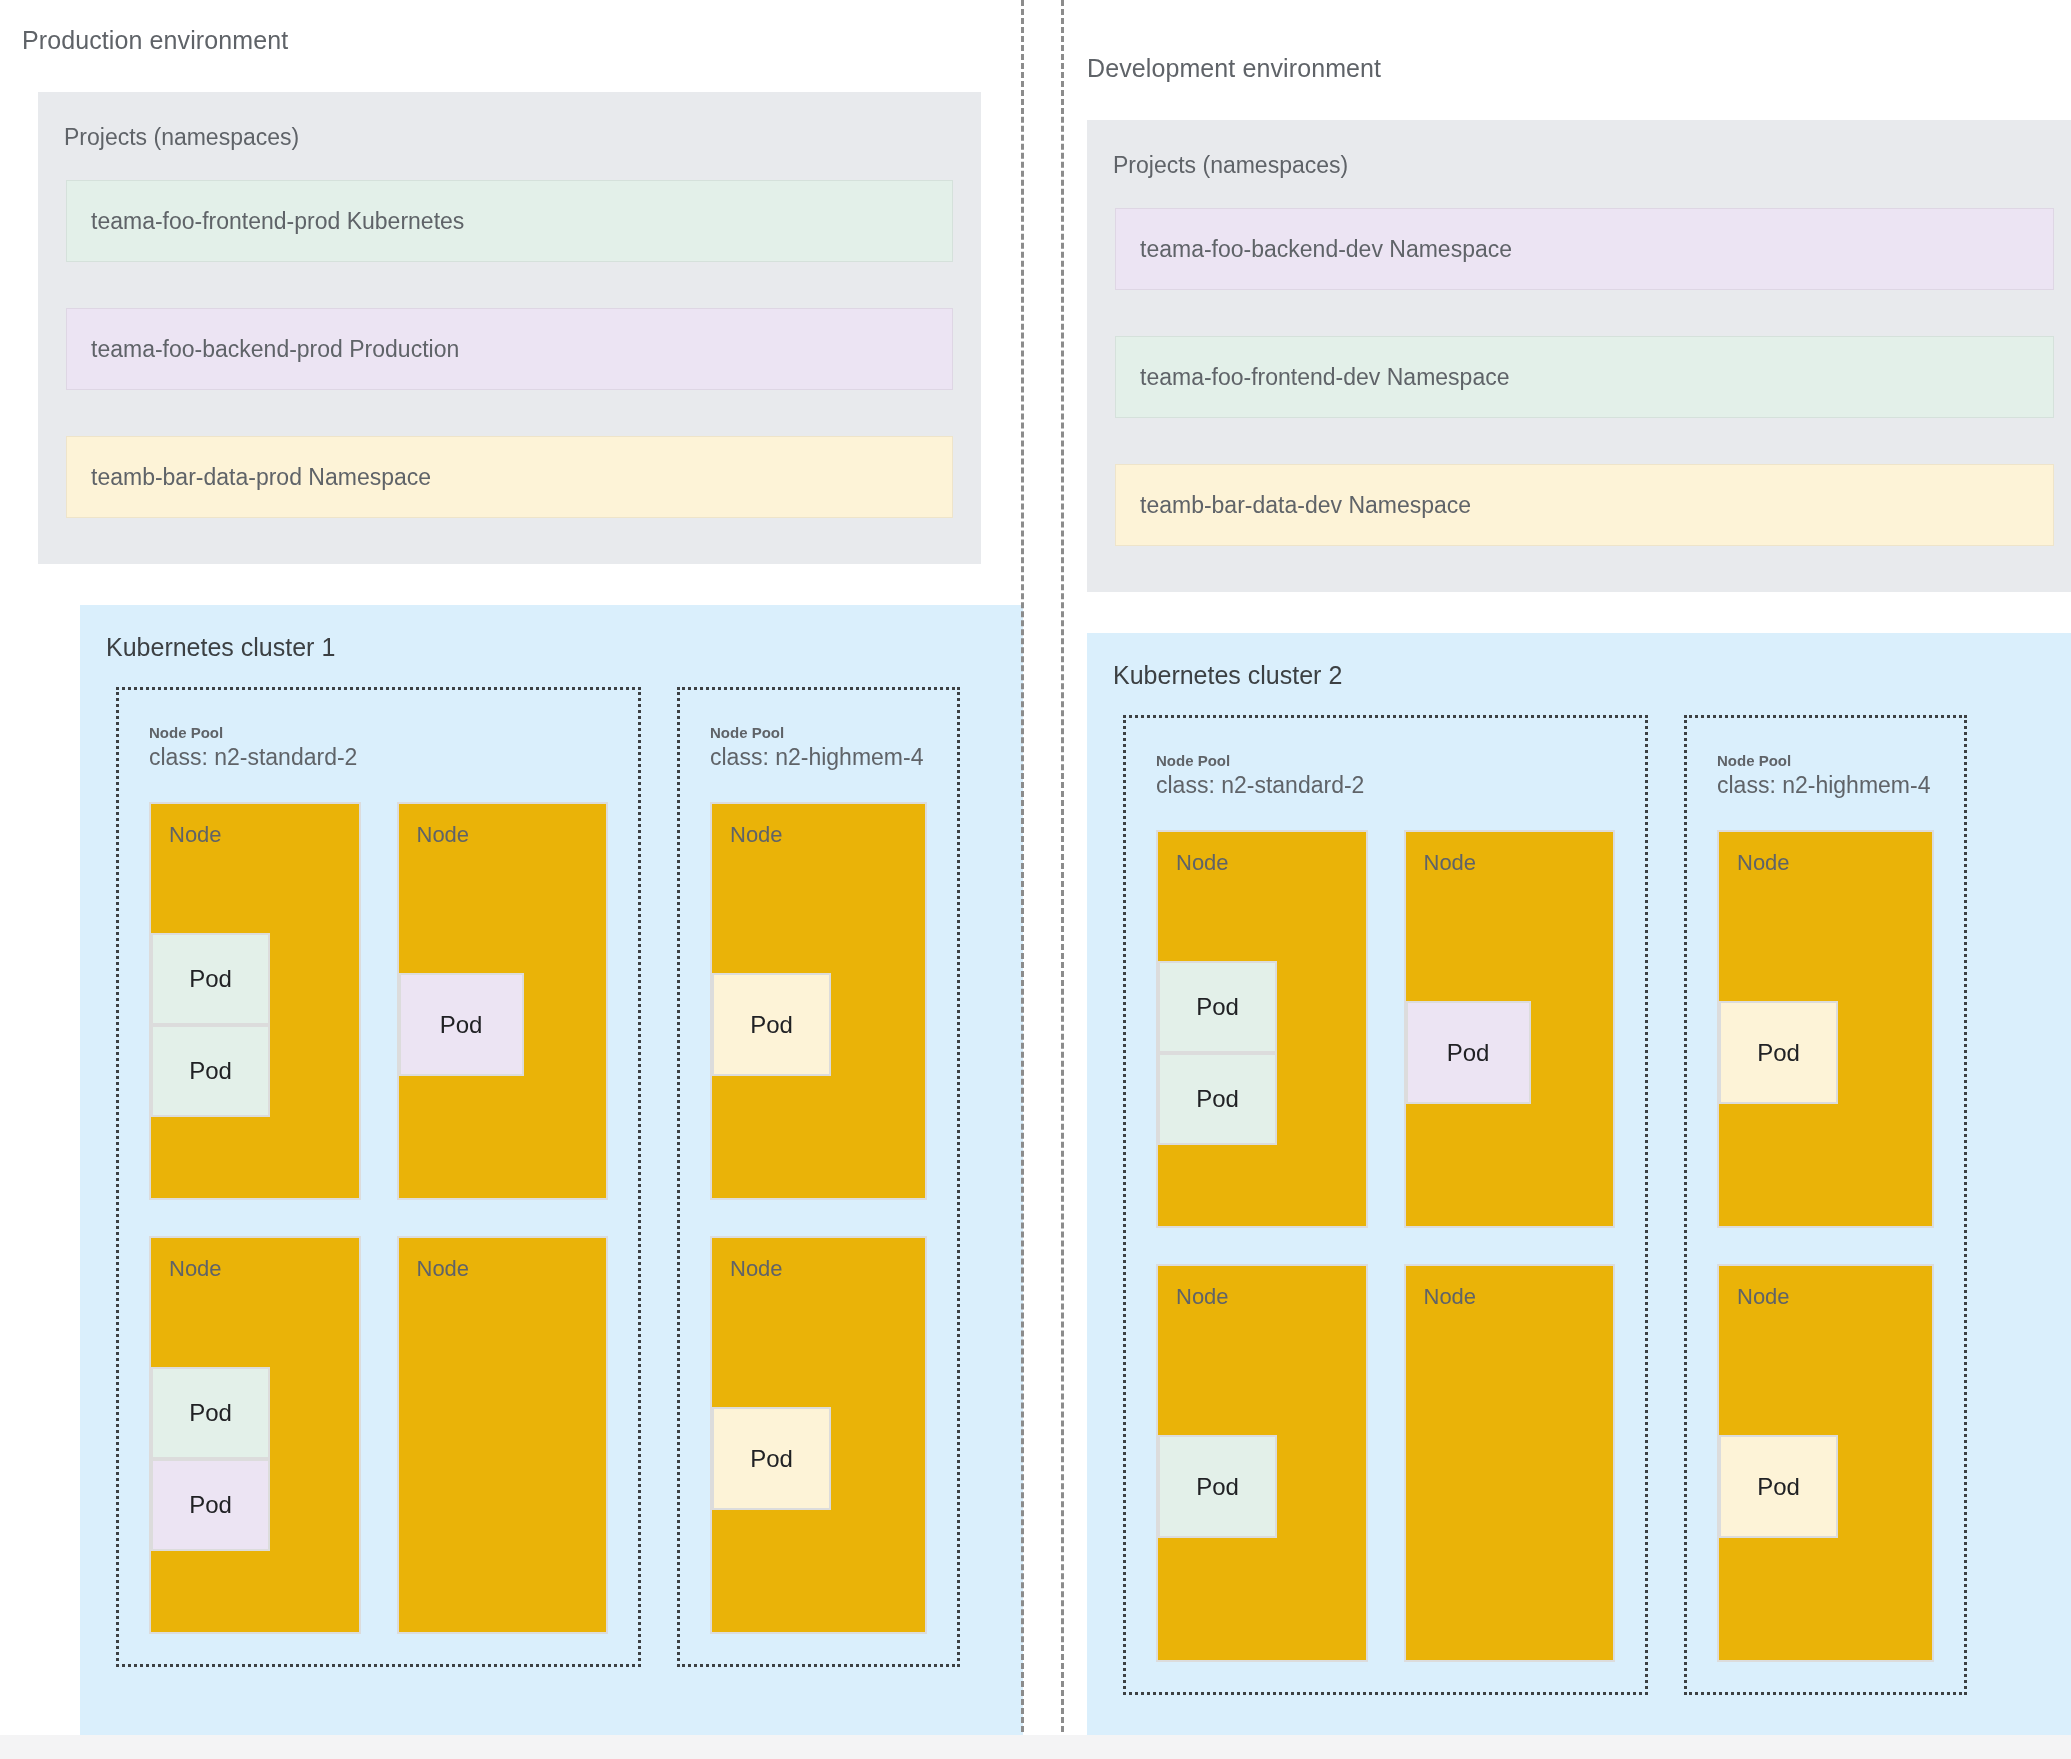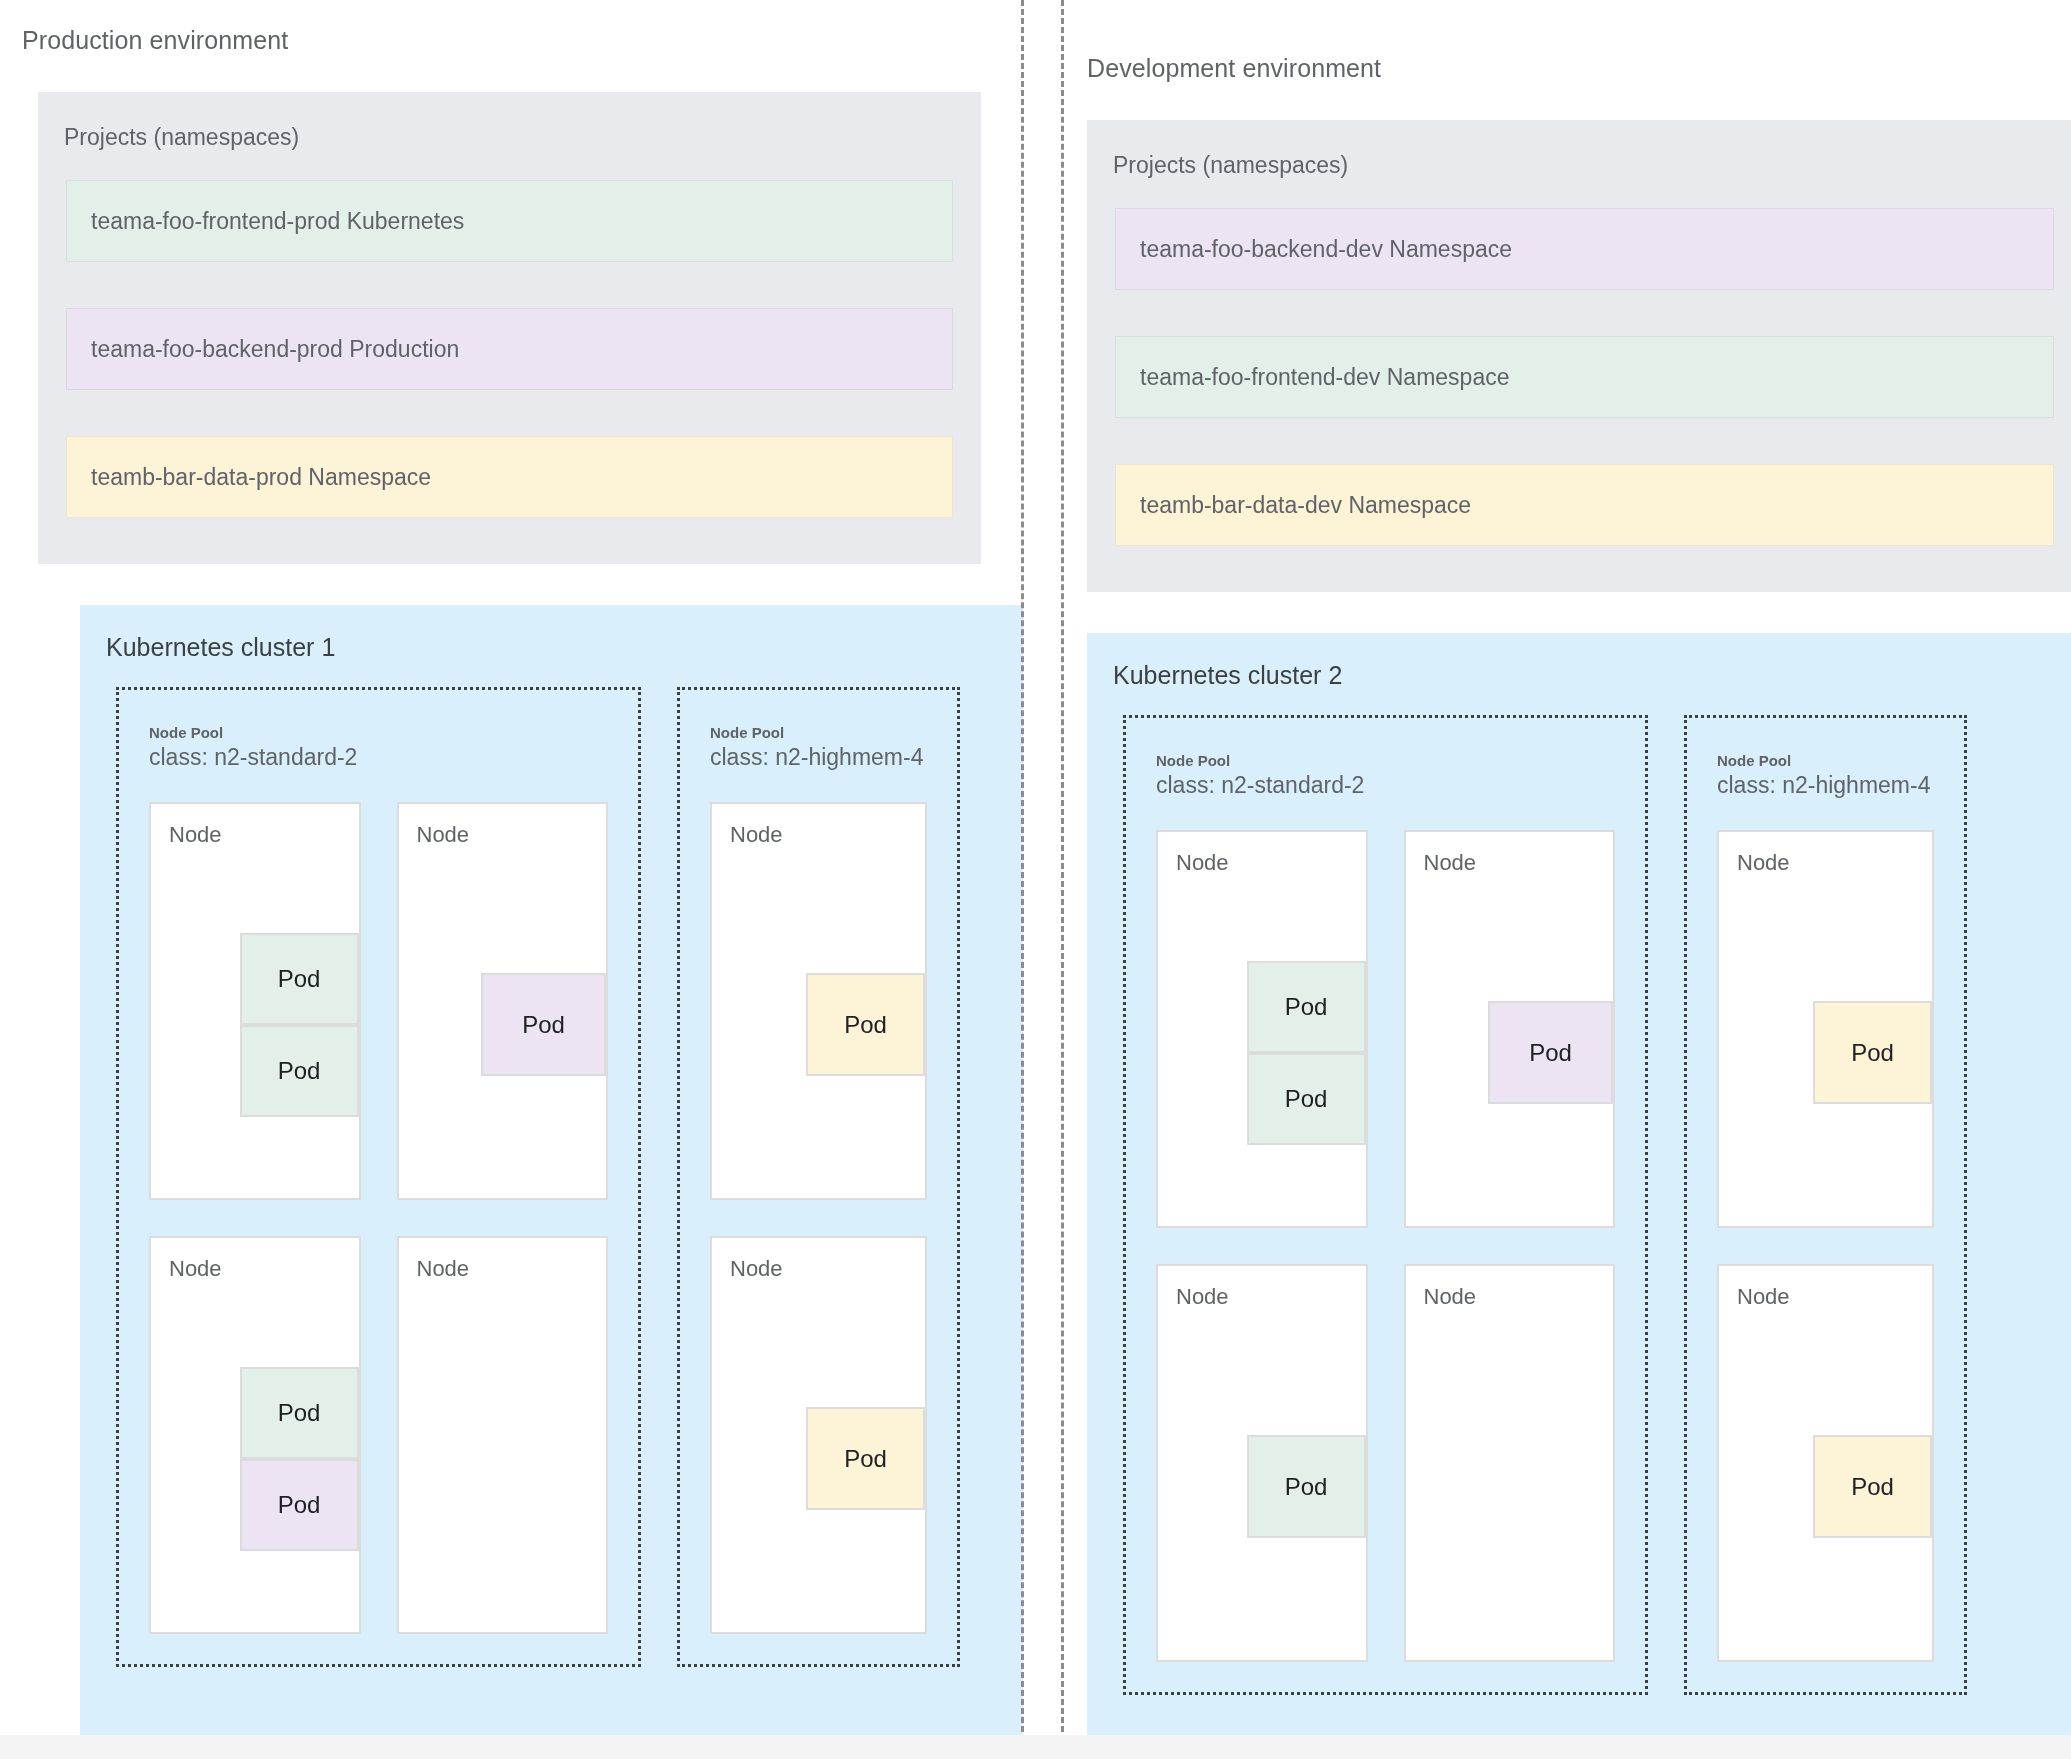--- a/index.html
+++ b/index.html
@@ -103,32 +103,32 @@
   }
 
   .node-grid {
     flex:1; display:grid; gap:36px 36px;
     grid-template-rows: 1fr 1fr;
   }
   .pool.wide .node-grid   { grid-template-columns: 1fr 1fr; }
   .pool.narrow .node-grid { grid-template-columns: 1fr; }
 
   .node {
-    background:#ffffff; border:2px solid #dcdcdc;
+    background:#eab308; border:2px solid #dcdcdc;
     position:relative; padding-top:48px;
     display:flex; flex-direction:column; align-items:center;
     justify-content:center;
   }
   .node-label {
     position:absolute; left:18px; top:18px;
     font-size:22px; color:#5f6368;
   }
   .node-pods {
     width:100%; display:flex; flex-direction:column;
-    align-items:flex-end; justify-content:center; 
+    align-items:flex-start; justify-content:center; 
     padding:6px 0;
   }
 
   .pod {
     width:119px; border:2px solid #dcdcdc;
     display:flex; align-items:center; justify-content:center;
     font-size:24px; color:#202124;
   }
   .pod.h-small  { height:92px; }
   .pod.h-tall   { height:103px; }

